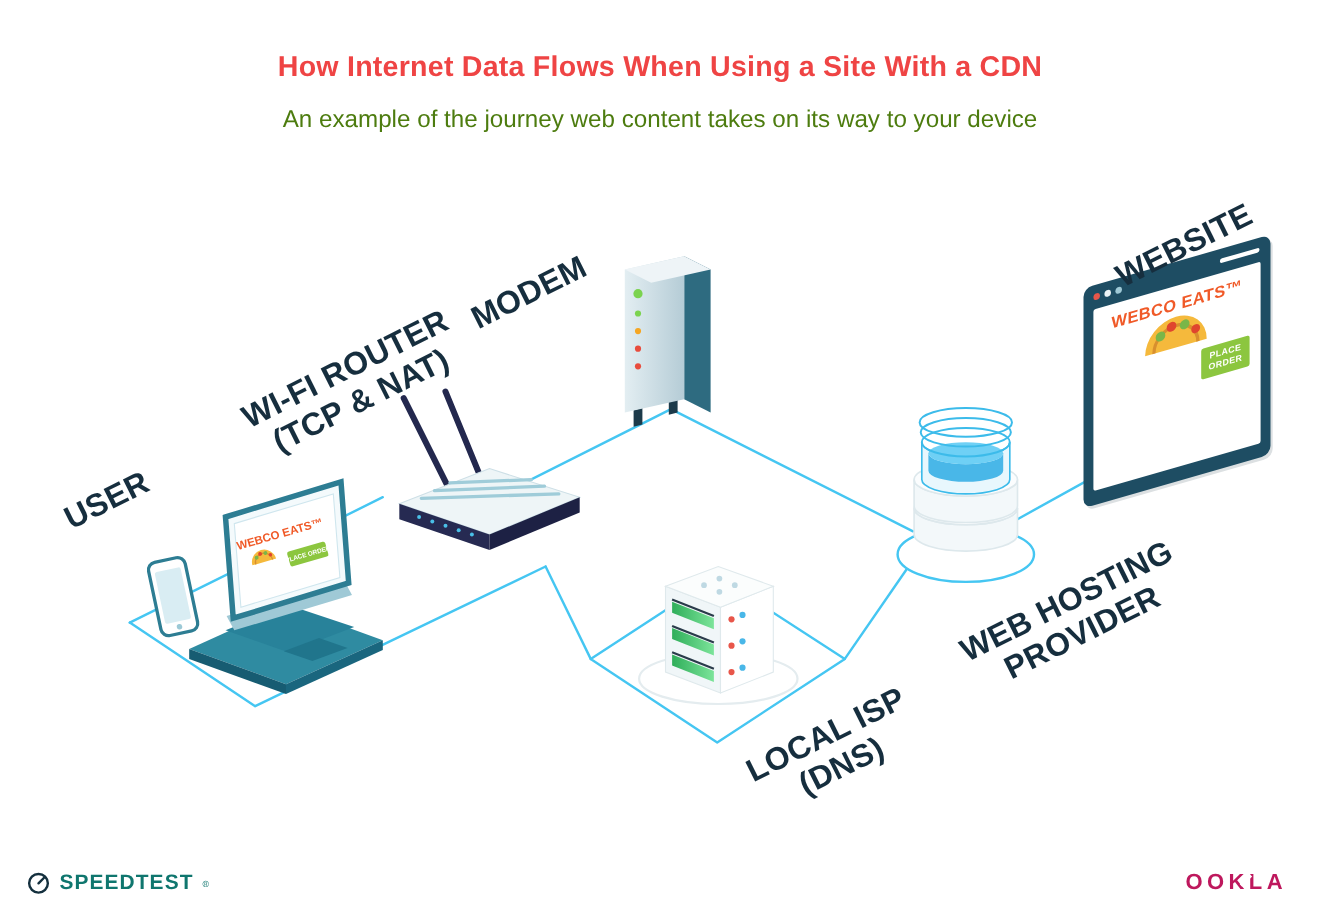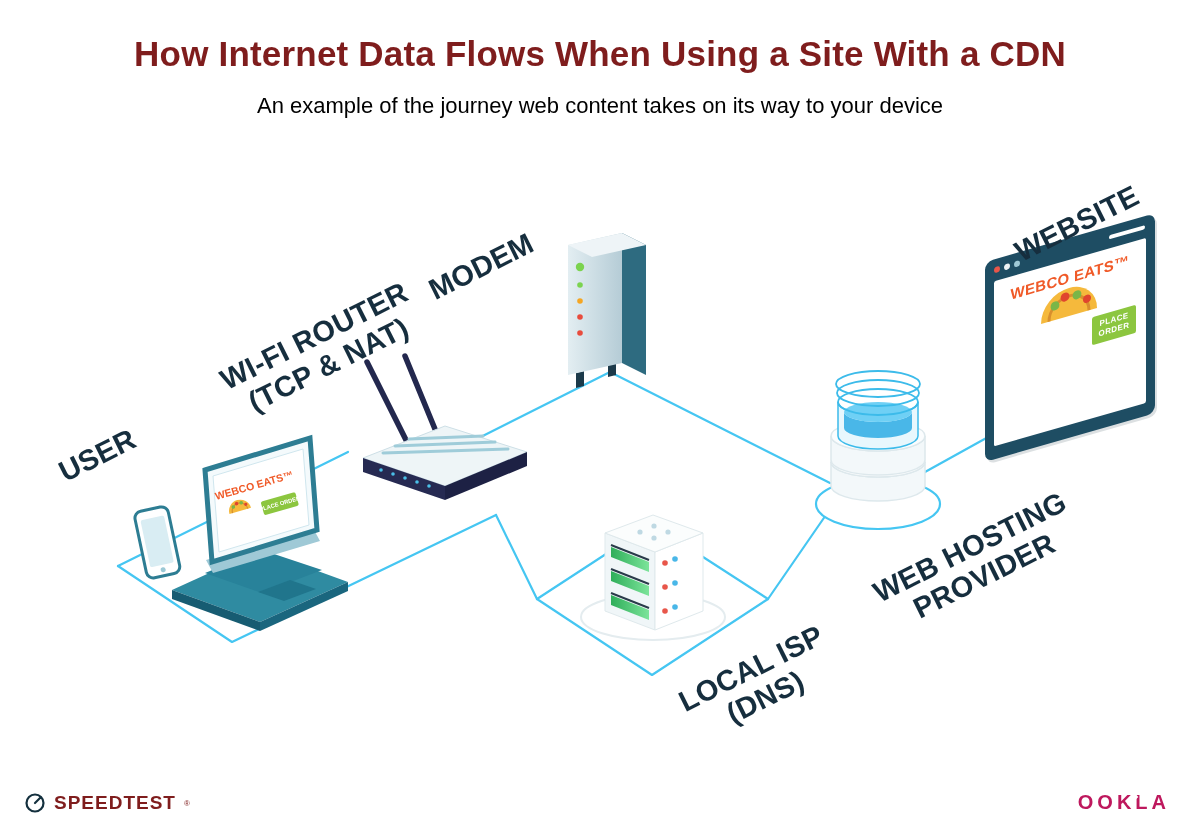--- a/index.html
+++ b/index.html
@@ -3,24 +3,24 @@
 <meta charset="utf-8">
 <style>
   html,body { margin:0; padding:0; background:#ffffff; }
   .page {
     position:relative; width:1200px; height:836px; overflow:hidden;
     background:#ffffff; font-family:"Liberation Sans", sans-serif;
   }
   
   .hdr { position:absolute; top:34px; left:0; width:100%; text-align:center; }
   .hdr h1 {
-    margin:0; font-size:35px; font-weight:700; color:#7f1d1d; letter-spacing:0.2px;
+    margin:11px; font-size:26px; font-weight:700; color:#ef4444; letter-spacing:0.2px;
   }
   .hdr p {
-    margin:19px 0 0 0; font-size:22px; font-weight:400; color:#000000;
+    margin:19px 0 0 0; font-size:22px; font-weight:400; color:#4d7c0f;
   }
   
   .diagram { position:absolute; inset:0; }
   svg.lines { position:absolute; left:0; top:0; z-index:1; }
   .illus { position:absolute; z-index:2; }
   
   .label {
     position:absolute; z-index:3; font-weight:700; font-size:29px; color:#162E3E;
     transform:rotate(-26.5deg); transform-origin:left top;
     letter-spacing:0.3px; white-space:nowrap; line-height:1.1;
@@ -49,21 +49,21 @@
   }
   .browser .order-btn {
     align-self:flex-end; margin:4px 10px 0 0; width:40px;
     background:#8CC63F; color:#ffffff; font-size:8px; font-weight:700;
     text-align:center; padding:4px 2px; border-radius:2px; line-height:1.25;
     letter-spacing:0.4px;
   }
   
   .foot-left {
     position:absolute; left:24px; bottom:22px; display:flex; align-items:center; gap:8px;
-    color:#7f1d1d; z-index:3;
+    color:#0f766e; z-index:3;
   }
   .foot-left .word { font-size:19px; font-weight:700; letter-spacing:1px; }
   .foot-left sup { font-size:8px; vertical-align:super; }
   .foot-right {
     position:absolute; right:30px; bottom:22px; color:#be185d; z-index:3;
     font-size:20px; font-weight:700; letter-spacing:4px;
   }
   .foot-right .kslash {
     position:absolute; left:48px; top:8px; width:13px; height:2.5px;
     background:#ffffff; transform:rotate(-45deg);

